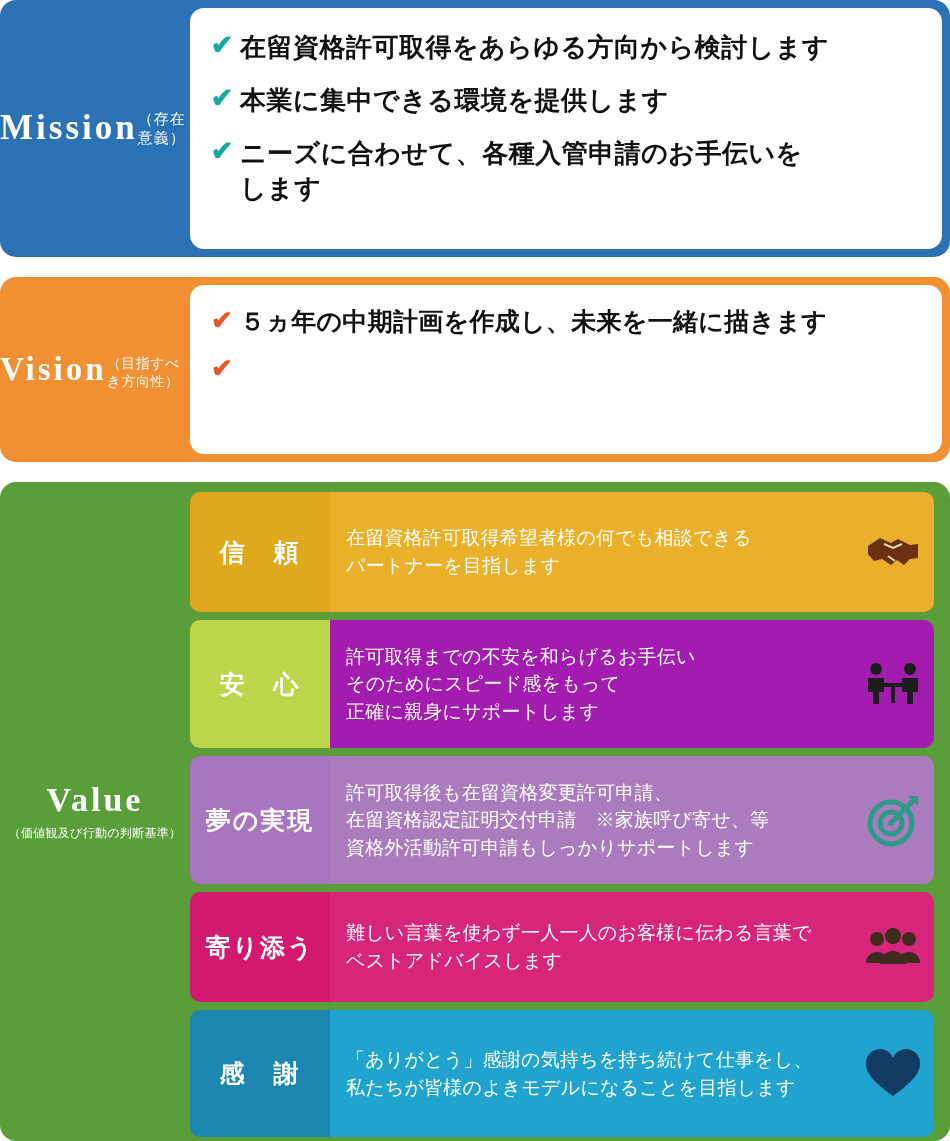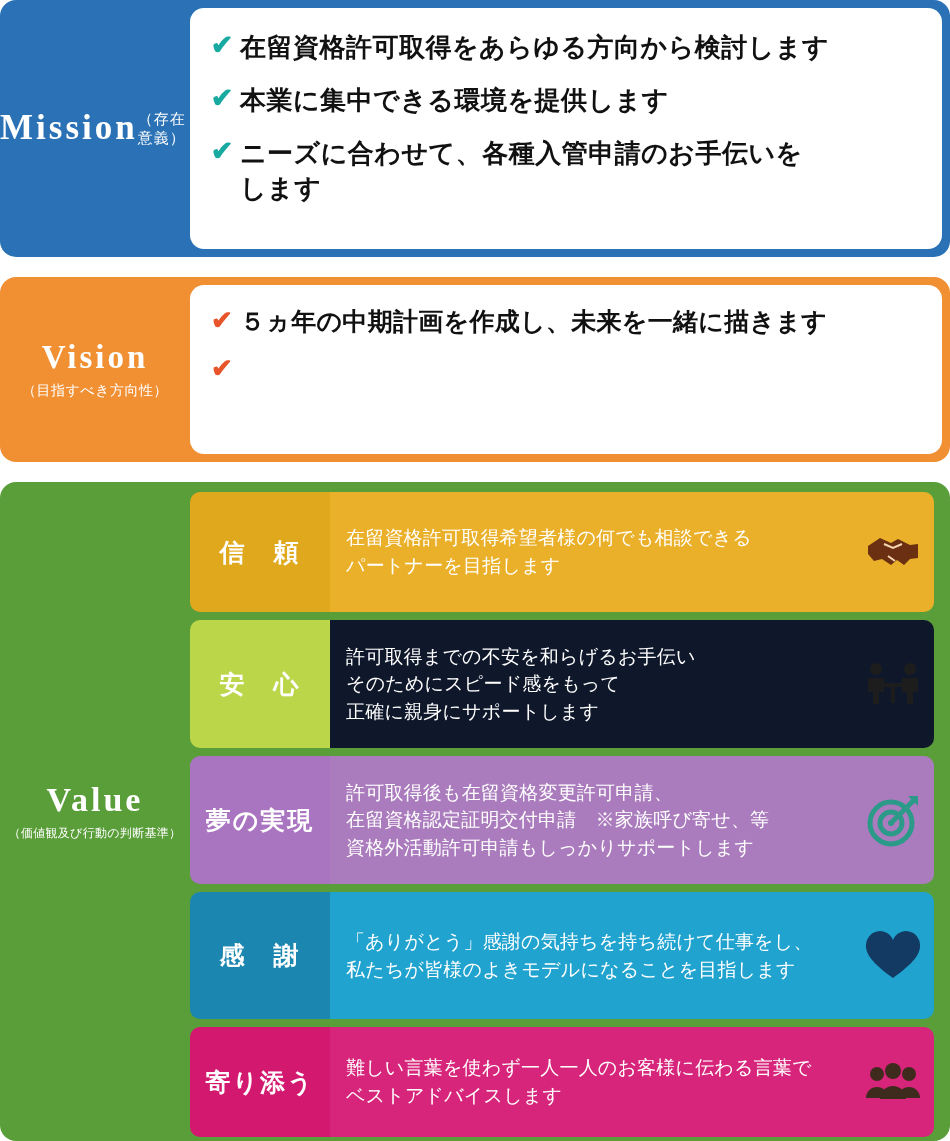--- a/index.html
+++ b/index.html
@@ -97,21 +97,20 @@
     background: #f18f33;
     border-radius: 16px;
   }
   .vision .label {
     position: absolute;
     left: 0;
     top: 0;
     width: 190px;
     height: 185px;
     display: flex;
-    flex-direction: column;
     align-items: center;
     justify-content: center;
     color: #ffffff;
   }
   .vision .label .big {
     font-family: "Liberation Serif", serif;
     font-size: 33px;
     font-weight: bold;
     letter-spacing: 3px;
     line-height: 1.1;
@@ -312,21 +311,21 @@
               <path d="M4 14 L16 6 L27 11 L34 7 L46 13 L54 12 L54 26 L46 27 L40 33 L33 28 L27 33 L18 27 L10 29 L4 22 Z" fill="#6b2f12"></path>
               <path d="M20 12 L29 16 L38 12" stroke="#f6d6b0" stroke-width="2" fill="none"></path>
               <path d="M24 24 L31 29" stroke="#f6d6b0" stroke-width="2" fill="none"></path>
             </svg>
           </div>
         </div>
       </div>
 
       <div class="v-row row-1">
         <div class="v-row-key" style="background: rgb(188, 214, 74);">安　心</div>
-        <div class="v-row-body" style="background: #0f172a;">
+        <div class="v-row-body" style="background: #a21caf;">
           <div class="v-row-desc">許可取得までの不安を和らげるお手伝い<br>そのためにスピード感をもって<br>正確に親身にサポートします</div>
           <div class="v-row-icon">
             <svg width="58" height="46" viewBox="0 0 58 46">
               <circle cx="12" cy="8" r="6" fill="#1d1d1d"></circle>
               <path d="M4 17 h16 v14 h-5 v12 h-6 v-12 h-5 z" fill="#1d1d1d"></path>
               <circle cx="46" cy="8" r="6" fill="#1d1d1d"></circle>
               <path d="M38 17 h16 v14 h-5 v12 h-6 v-12 h-5 z" fill="#1d1d1d"></path>
               <rect x="20" y="22" width="18" height="4" fill="#1d1d1d"></rect>
               <rect x="27" y="26" width="4" height="16" fill="#1d1d1d"></rect>
             </svg>
@@ -343,45 +342,45 @@
               <circle cx="27" cy="31" r="21" fill="none" stroke="#2b9a88" stroke-width="5"></circle>
               <circle cx="27" cy="31" r="11" fill="none" stroke="#2b9a88" stroke-width="5"></circle>
               <circle cx="27" cy="31" r="3" fill="#2b9a88"></circle>
               <path d="M27 31 L50 8" stroke="#2b9a88" stroke-width="5"></path>
               <path d="M44 4 L54 4 L54 14 Z" fill="#2b9a88"></path>
             </svg>
           </div>
         </div>
       </div>
 
-      <div class="v-row row-4">
-        <div class="v-row-key" style="background: rgb(27, 135, 176);">感　謝</div>
-        <div class="v-row-body" style="background: rgb(33, 163, 207);">
-          <div class="v-row-desc">「ありがとう」感謝の気持ちを持ち続けて仕事をし、<br>私たちが皆様のよきモデルになることを目指します</div>
-          <div class="v-row-icon">
-            <svg width="58" height="52" viewBox="0 0 58 52">
-              <path d="M29 48 C8 33 2 24 2 16 A14 14 0 0 1 29 10 A14 14 0 0 1 56 16 C56 24 50 33 29 48 Z" fill="#123a63"></path>
-            </svg>
-          </div>
-        </div>
-      </div>
-
       <div class="v-row row-3">
         <div class="v-row-key" style="background: rgb(211, 24, 111);">寄り添う</div>
         <div class="v-row-body" style="background: rgb(214, 37, 122);">
           <div class="v-row-desc">難しい言葉を使わず一人一人のお客様に伝わる言葉で<br>ベストアドバイスします</div>
           <div class="v-row-icon">
             <svg width="58" height="40" viewBox="0 0 58 40">
               <circle cx="13" cy="12" r="7" fill="#3e2b1d"></circle>
               <path d="M2 36 a11 11 0 0 1 22 0 z" fill="#3e2b1d"></path>
               <circle cx="45" cy="12" r="7" fill="#3e2b1d"></circle>
               <path d="M34 36 a11 11 0 0 1 22 0 z" fill="#3e2b1d"></path>
               <circle cx="29" cy="9" r="8" fill="#3e2b1d"></circle>
               <path d="M16 37 a13 13 0 0 1 26 0 z" fill="#3e2b1d"></path>
             </svg>
           </div>
         </div>
       </div>
 
+      <div class="v-row row-4">
+        <div class="v-row-key" style="background: rgb(27, 135, 176);">感　謝</div>
+        <div class="v-row-body" style="background: rgb(33, 163, 207);">
+          <div class="v-row-desc">「ありがとう」感謝の気持ちを持ち続けて仕事をし、<br>私たちが皆様のよきモデルになることを目指します</div>
+          <div class="v-row-icon">
+            <svg width="58" height="52" viewBox="0 0 58 52">
+              <path d="M29 48 C8 33 2 24 2 16 A14 14 0 0 1 29 10 A14 14 0 0 1 56 16 C56 24 50 33 29 48 Z" fill="#123a63"></path>
+            </svg>
+          </div>
+        </div>
+      </div>
+
     </div>
   </section>
 
 </div>
 
 </body></html>

